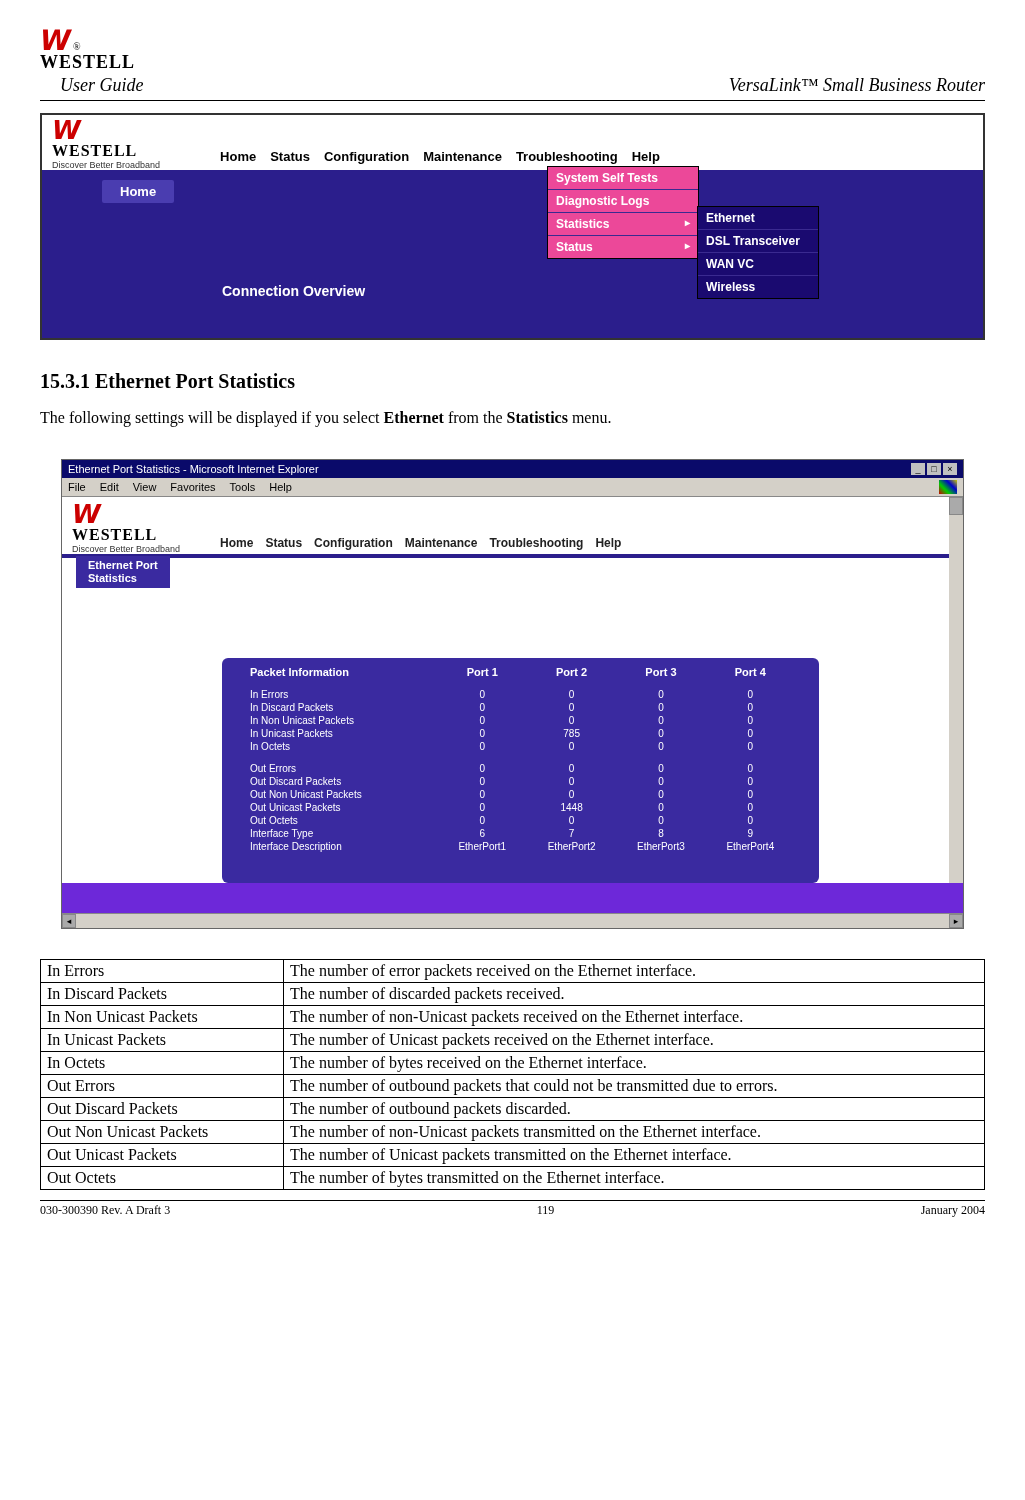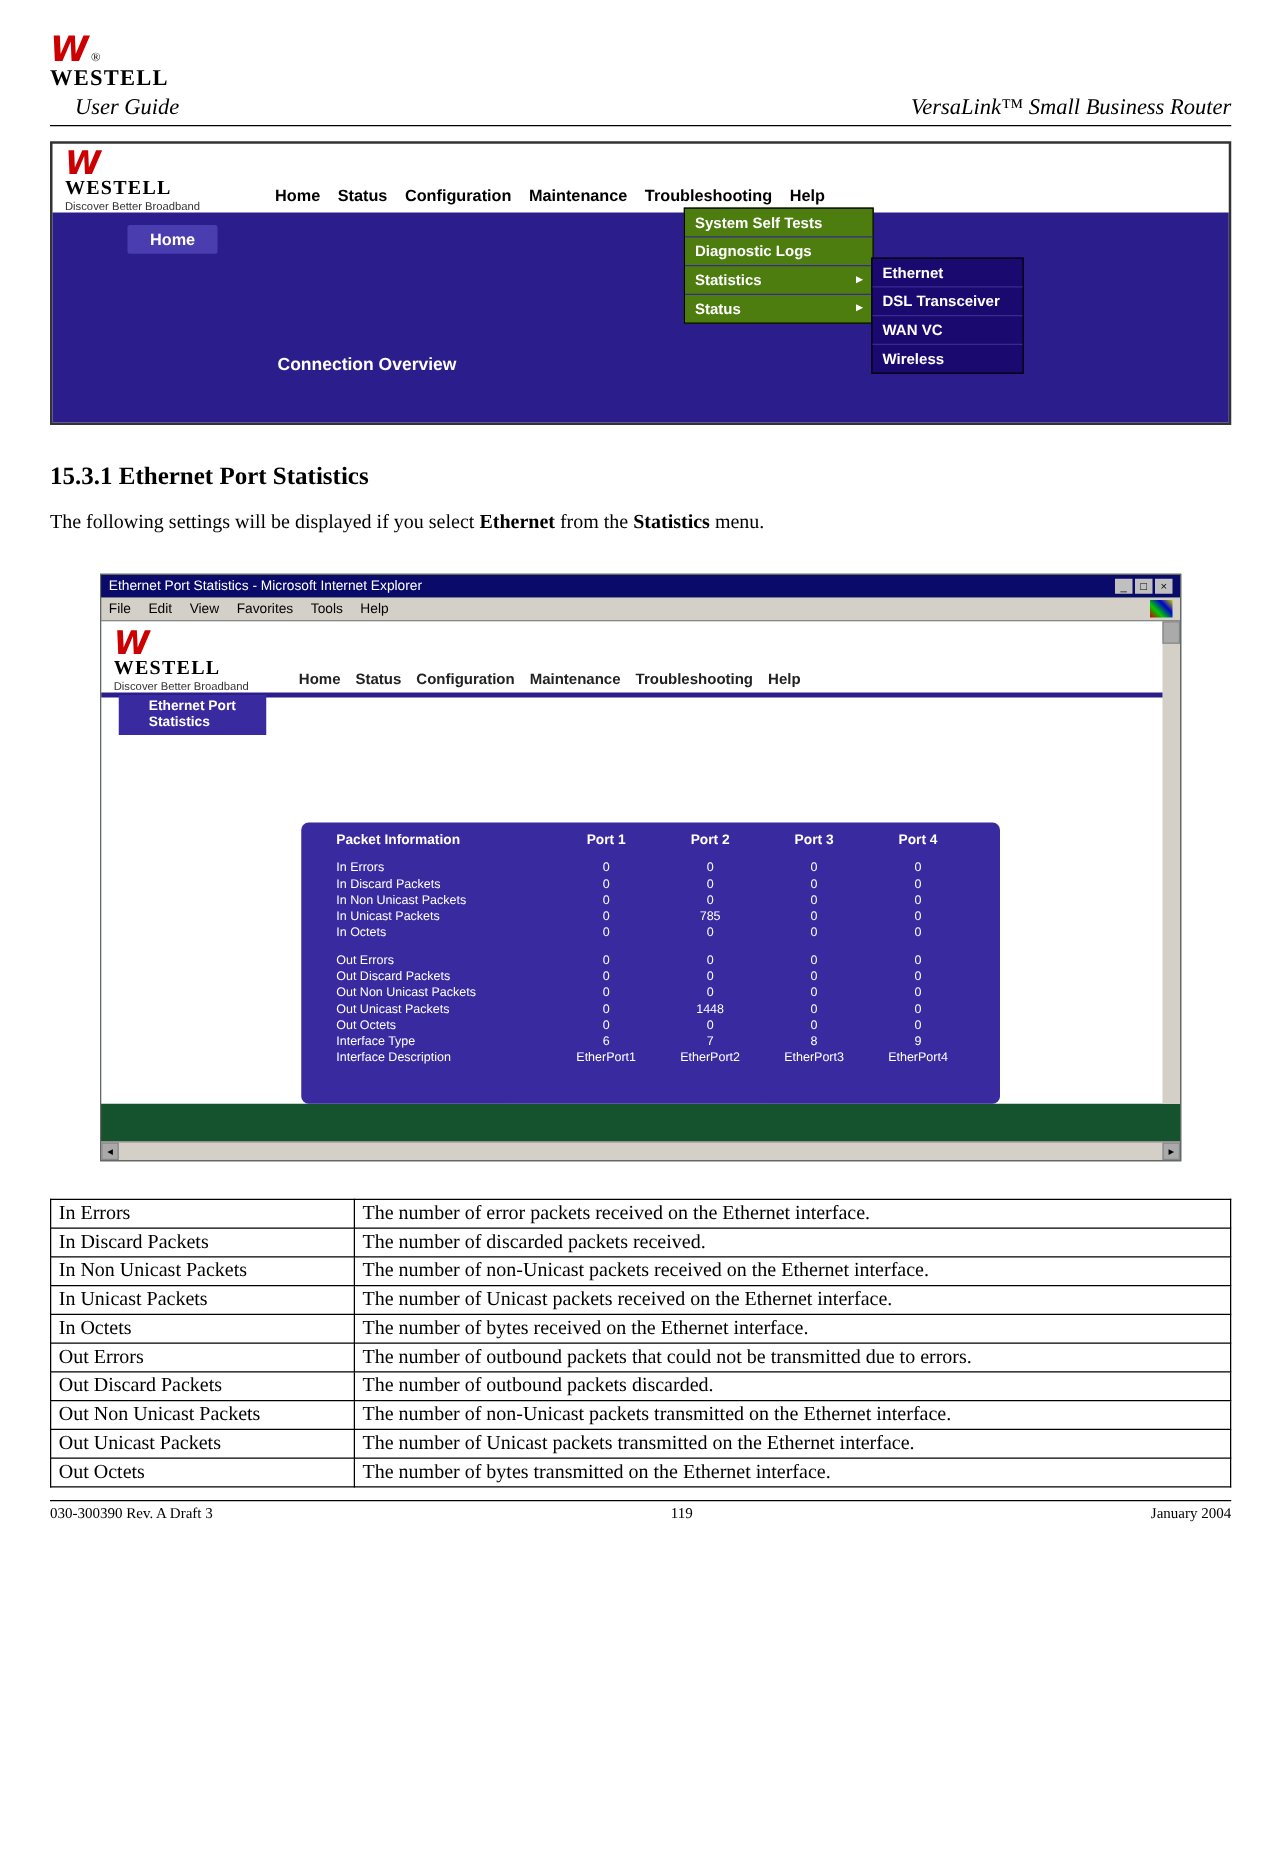--- a/index.html
+++ b/index.html
@@ -63,21 +63,21 @@
     font-size: 13px;
     padding: 4px 18px;
     display: inline-block;
     border-radius: 2px;
     margin-left: 50px;
   }
   .ss1-dropdown {
     position: absolute;
     top: -4px;
     left: 505px;
-    background: #4d7c0f;
+    background: #ec4899;
     color: #fff;
     font-family: Arial, sans-serif;
     font-weight: bold;
     font-size: 12px;
     width: 150px;
     border: 1px solid #000;
   }
   .ss1-dropdown div { padding: 4px 8px; border-bottom: 1px solid #3a2a90; }
   .ss1-dropdown div:last-child { border-bottom:none; }
   .ss1-dropdown .sub-arrow::after { content: " ▸"; float:right; font-size:10px; }
@@ -102,22 +102,22 @@
     font-size: 14px;
     margin-left: 170px;
     margin-top: 80px;
   }
 
   .section-heading { font-weight: bold; font-size: 20px; margin: 4px 0 16px; }
   .body-text { font-size: 16px; margin-bottom: 32px; }
 
   .screenshot-2 {
     border: 1px solid #666;
-    background: #14532d;
-    margin: 0 40px 30px;
+    background: #6d28d9;
+    margin: 0 21px 30px;
   }
   .ss2-titlebar {
     background: #0a0a6a;
     color: #fff;
     font-family: Arial, sans-serif;
     font-size: 11px;
     padding: 3px 6px;
     display: flex;
     justify-content: space-between;
   }
@@ -158,21 +158,21 @@
     padding-bottom: 4px;
     color:#222;
   }
   .ss2-bluebar { background:#2b1e8c; height:4px; }
   .ss2-tag {
     background: #3a2aa0;
     color: #fff;
     font-family: Arial, sans-serif;
     font-weight: bold;
     font-size: 11px;
-    padding: 3px 24px;
+    padding: 3px 12px;
     display: inline-block;
     margin-left: 14px;
     margin-top: -2px;
     line-height: 1.2;
   }
   .ss2-panel {
     background: #3a2aa0;
     color: #fff;
     font-family: Arial, sans-serif;
     font-size: 11px;

